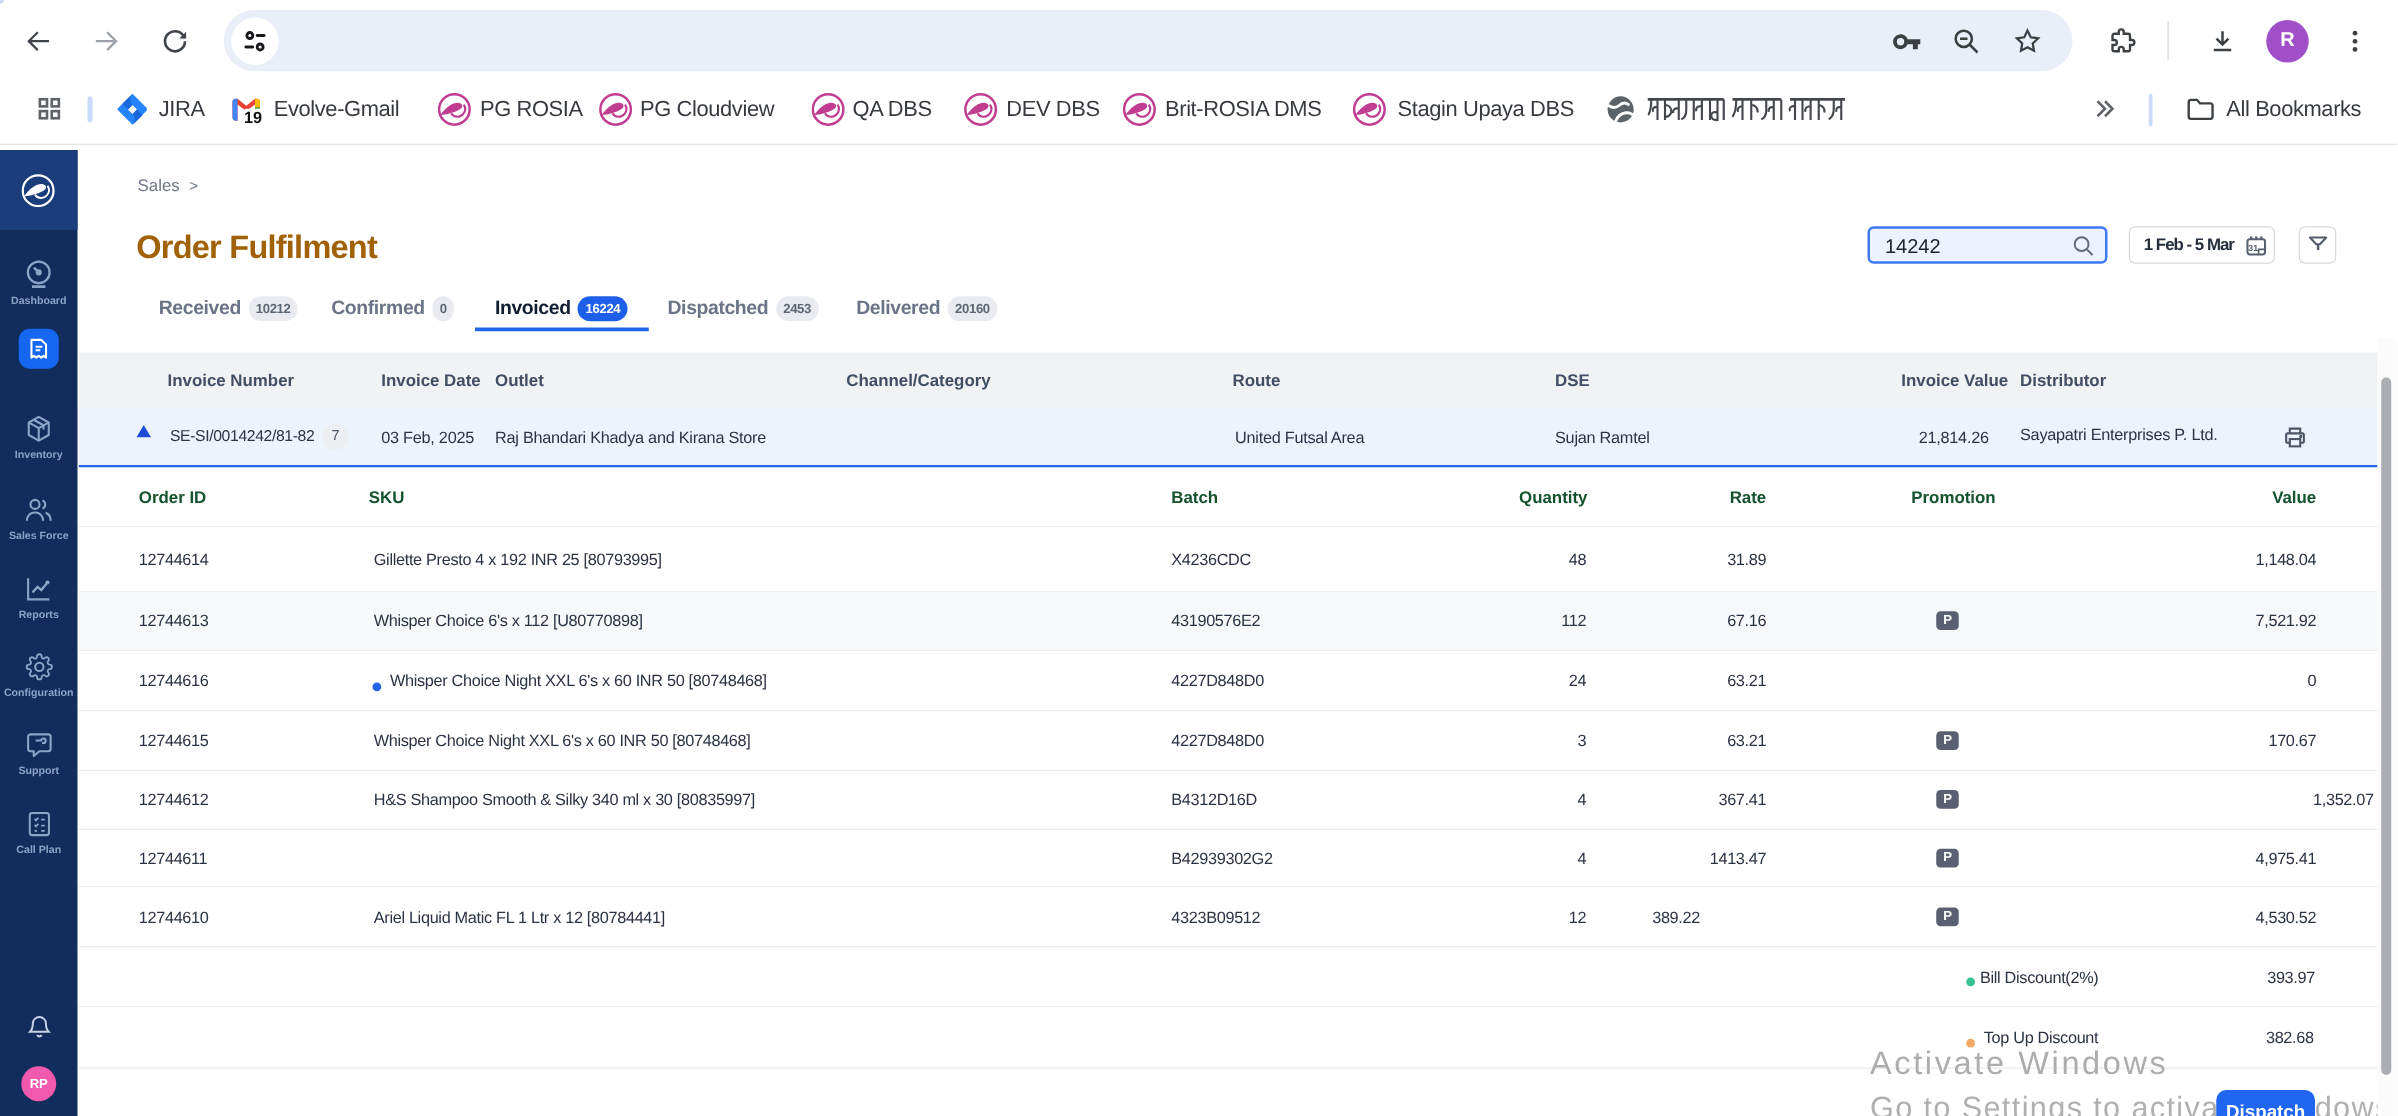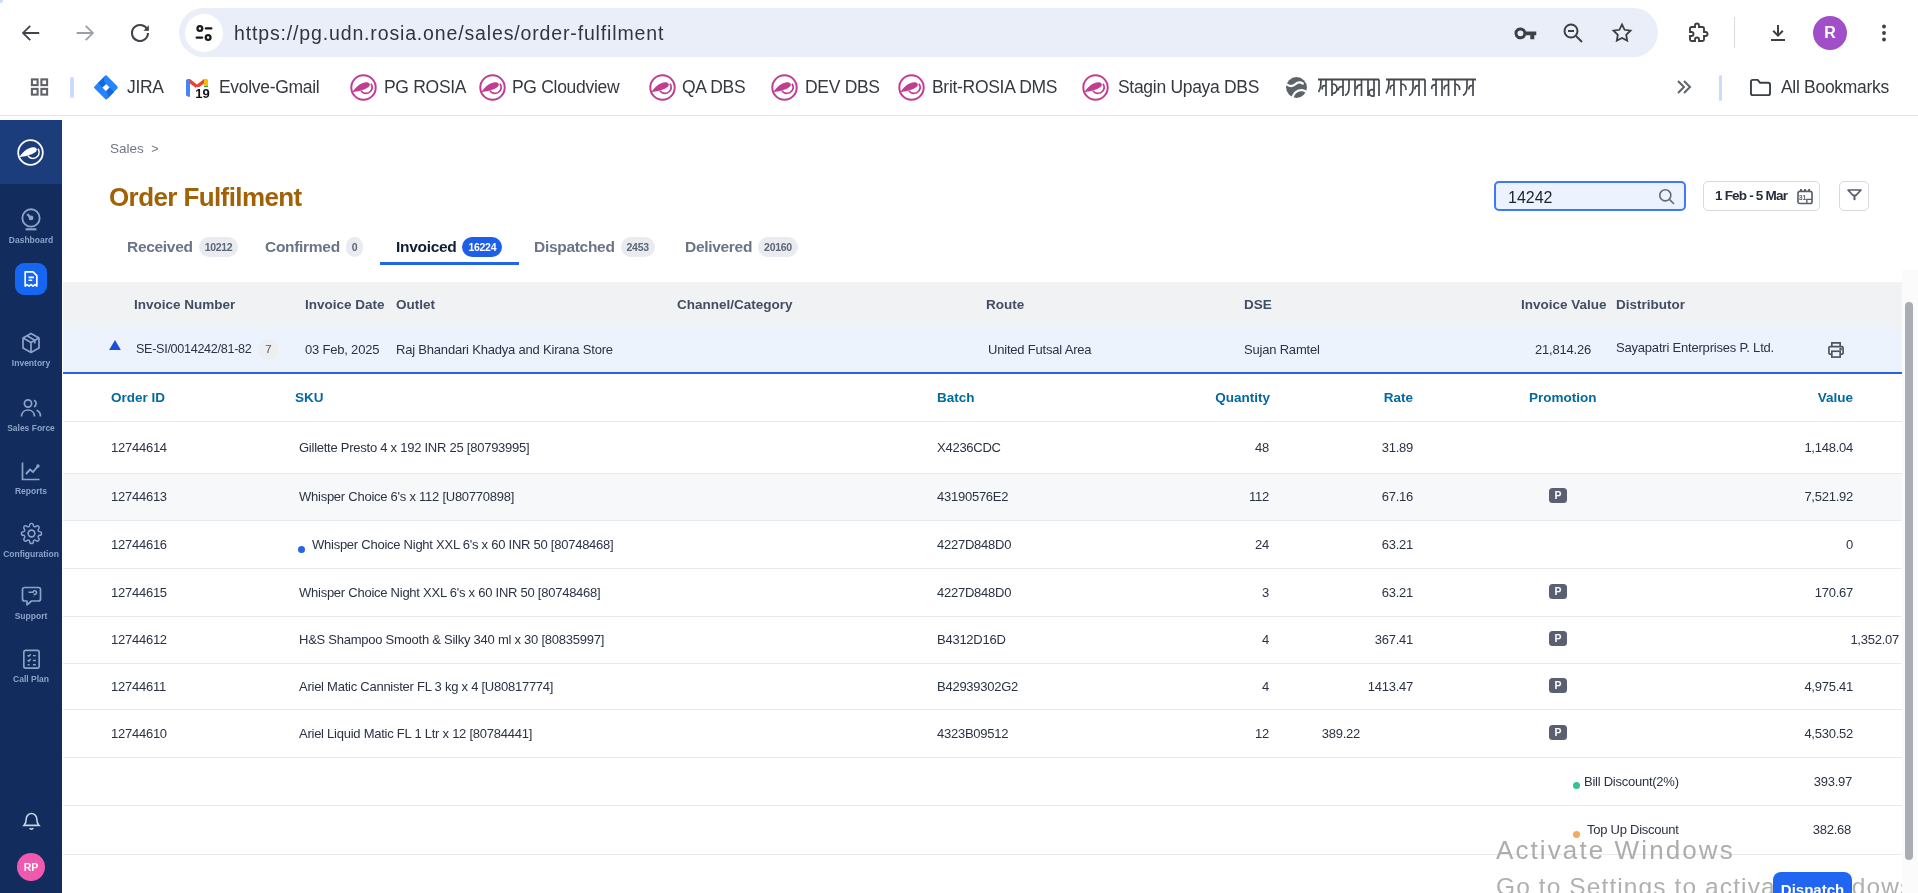--- a/index.html
+++ b/index.html
@@ -54,21 +54,21 @@
 
 #thead { position:absolute; left:63px; top:162px; width:1839px; height:45px; background:#f1f2f3; }
 .th { position:absolute; top:0; height:45px; line-height:45px; font-size:13.5px;
   font-weight:bold; color:#414e63; }
 #invrow { position:absolute; left:63px; top:207px; width:1839px; height:45px; background:#edf3fd; }
 .td { position:absolute; top:0; height:45px; line-height:45px; font-size:13px; color:#2a3344; letter-spacing:-0.2px; }
 #bluesep { position:absolute; left:63px; top:252px; width:1839px; height:2px; background:#2563eb; }
 #subhead { position:absolute; left:63px; top:254px; width:1839px; height:48px; background:#fff;
   border-bottom:1px solid #e8eaed; }
 .sh { position:absolute; top:0; height:48px; line-height:48px; font-size:13.5px;
-  font-weight:bold; color:#0369a1; }
+  font-weight:bold; color:#14532d; }
 .row { position:absolute; left:63px; width:1839px; background:#fff; border-bottom:1px solid #e8eaed; }
 .row .c { position:absolute; top:0; font-size:13px; color:#2a3344; letter-spacing:-0.25px; }
 .pbadge { display:inline-block; width:18px; height:15px; border-radius:3.5px; background:#5a6072;
   color:#fff; font-size:10.5px; font-weight:bold; text-align:center; line-height:15px; }
 .dot { display:inline-block; width:7px; height:7px; border-radius:50%; }
 
 
 #actwin1 { position:absolute; left:1496px; top:715px; font-size:26px; color:#adadad; letter-spacing:2.1px;}
 #actwin2 { position:absolute; left:1496px; top:753px; font-size:24.5px; color:#b0b0b0; letter-spacing:1.1px;}
 #dispatch { position:absolute; left:1773px; top:752px; width:79px; height:40px; background:#2166f0;
@@ -97,21 +97,20 @@
     </svg>
     <div id="urlpill"></div>
     <div id="urlcircle"></div>
 
     <svg class="abs" style="left:193px;top:22px" width="22" height="22" viewBox="0 0 24 24" fill="none" stroke="#17191c" stroke-width="2.5" stroke-linecap="round">
       <circle cx="7.5" cy="7" r="2.6"></circle>
         <line x1="14" y1="7" x2="20" y2="7"></line>
       <circle cx="16.5" cy="17" r="2.6"></circle>
         <line x1="4" y1="17" x2="10" y2="17"></line>
     </svg>
-    <div id="urltext">https://pg.udn.rosia.one/sales/order-fulfilment</div>
 
     <svg class="abs" style="left:1513px;top:21px" width="25" height="25" viewBox="0 0 24 24" fill="#3c4043">
       <path d="M12.65 10a6 6 0 1 0 0 4H17v4h4v-4h2v-4zM7 15a3 3 0 1 1 0-6 3 3 0 0 1 0 6z" transform="scale(0.95) translate(0.5,0.5)"></path>
     </svg>
 
     <svg class="abs" style="left:1561px;top:21px" width="24" height="24" viewBox="0 0 24 24" fill="none" stroke="#3c4043" stroke-width="2">
       <circle cx="10" cy="10" r="6.5"></circle>
         <line x1="15" y1="15" x2="21" y2="21"></line>
         <line x1="7" y1="10" x2="13" y2="10"></line>
     </svg>
@@ -423,21 +422,20 @@
         <div class="c" style="left:48px;line-height:46px">12744612</div>
         <div class="c" style="left:236px;line-height:46px">H&amp;S Shampoo Smooth &amp; Silky 340 ml x 30 [80835997]</div>
         <div class="c" style="left:874px;line-height:46px">B4312D16D</div>
         <div class="c" style="left:1106px;width:100px;text-align:right;line-height:46px">4</div>
         <div class="c" style="left:1250px;width:100px;text-align:right;line-height:46px">367.41</div>
         <div class="c" style="left:1486px;top:13px"><span class="pbadge">P</span></div>
         <div class="c" style="left:1736px;width:100px;text-align:right;line-height:46px">1,352.07</div>
       </div>
       <div class="row" style="top:544px;height:46px">
         <div class="c" style="left:48px;line-height:45px">12744611</div>
-        <div class="c" style="left:236px;line-height:45px">Ariel Matic Cannister FL 3 kg x 4 [U80817774]</div>
         <div class="c" style="left:874px;line-height:45px">B42939302G2</div>
         <div class="c" style="left:1106px;width:100px;text-align:right;line-height:45px">4</div>
         <div class="c" style="left:1250px;width:100px;text-align:right;line-height:45px">1413.47</div>
         <div class="c" style="left:1486px;top:13px"><span class="pbadge">P</span></div>
         <div class="c" style="left:1690px;width:100px;text-align:right;line-height:45px">4,975.41</div>
       </div>
       <div class="row" style="top:590px;height:48px">
         <div class="c" style="left:48px;line-height:47px">12744610</div>
         <div class="c" style="left:236px;line-height:47px">Ariel Liquid Matic FL 1 Ltr x 12 [80784441]</div>
         <div class="c" style="left:874px;line-height:47px">4323B09512</div>

